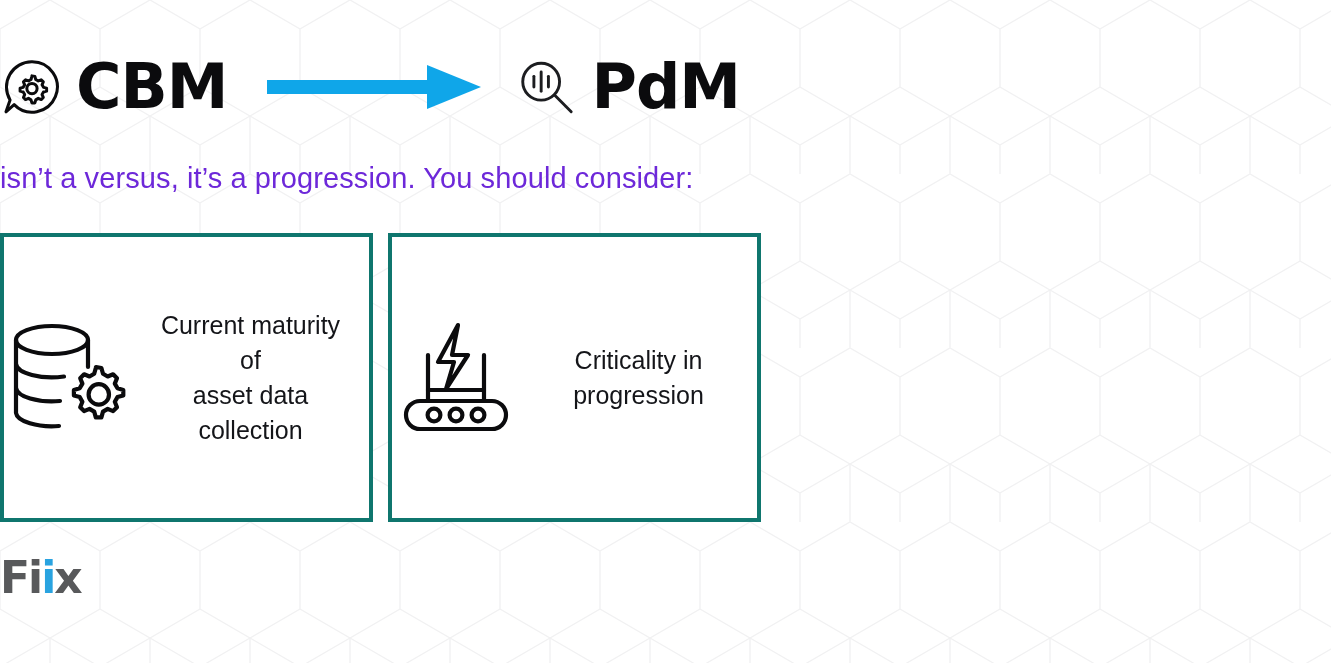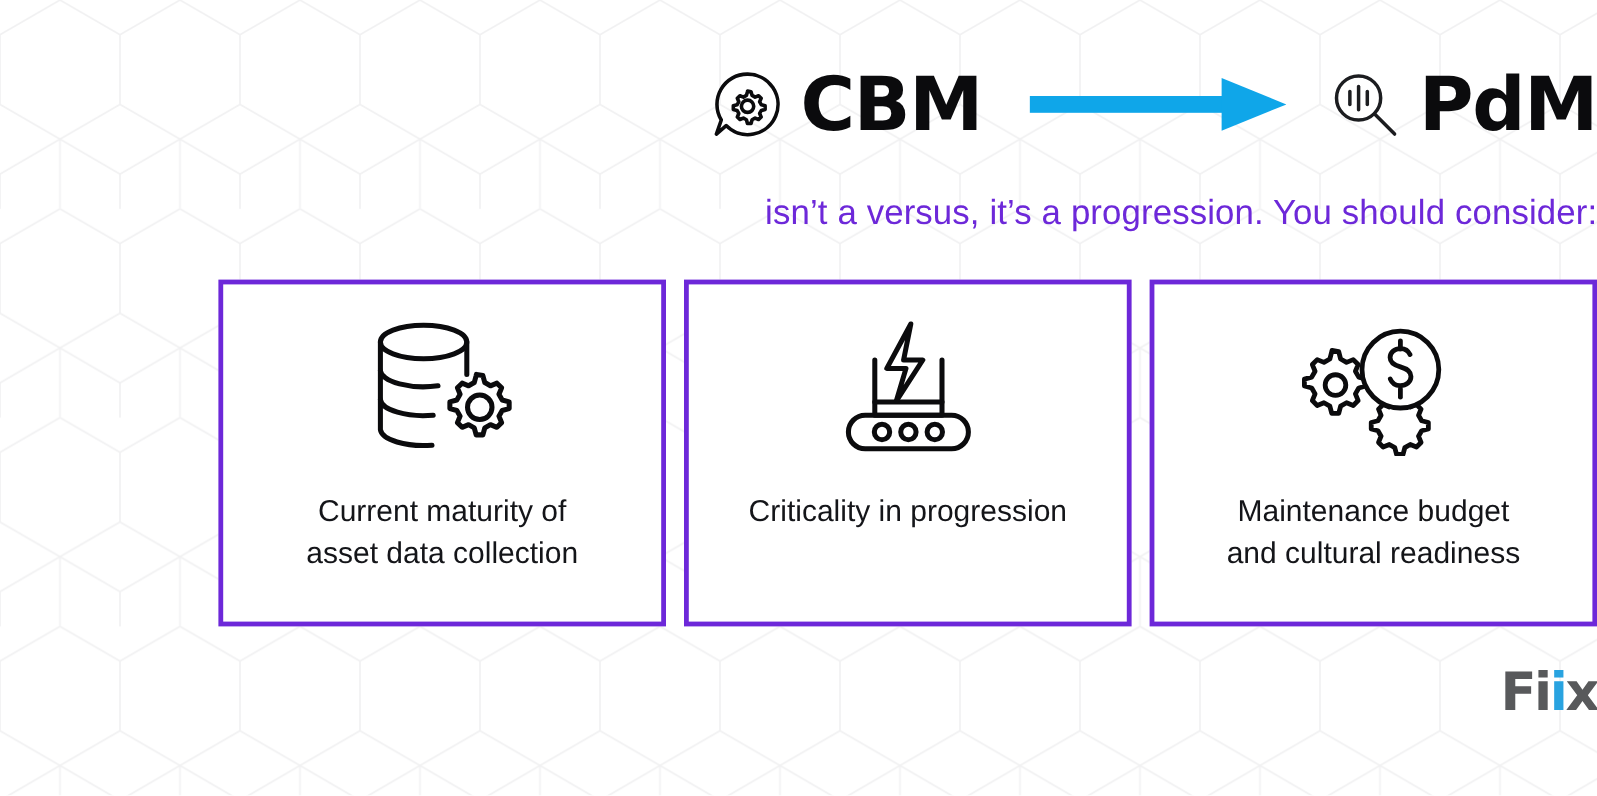--- a/index.html
+++ b/index.html
@@ -23,21 +23,21 @@
     pointer-events: none;
   }
 
   #page-root {
     position: relative;
     z-index: 1;
     width: 1331px;
     height: 663px;
     display: flex;
     flex-direction: column;
-    align-items: flex-end;
+    align-items: flex-start;
     border-radius: 23px;
   }
 
   
   .headline-row {
     margin-top: 46px;
     height: 82px;
     display: flex;
     align-items: center;
     justify-content: center;
@@ -80,25 +80,25 @@
 
   
   .cards-row {
     margin-top: 38px;
     display: flex;
     gap: 15px;
   }
   .card {
     width: 373px;
     height: 289px;
-    border: 4px solid #6d28d9;
+    border: 4px solid #0f766e;
     background: #ffffff;
     box-sizing: border-box;
     display: flex;
-    flex-direction: column;
+    flex-direction: row;
     align-items: center;
   }
   .card-icon-slot {
     height: 172px;
     display: flex;
     align-items: center;
     justify-content: center;
   }
   .card-icon {
     display: block;
@@ -226,42 +226,20 @@
             <circle cx="64" cy="96" r="6.4"></circle>
             <circle cx="86" cy="96" r="6.4"></circle>
           </g>
         </svg>
       </div>
       <div class="card-label">
         <div>Criticality in progression</div>
       </div>
     </div>
 
-    <div class="card">
-      <div class="card-icon-slot">
-        <svg class="card-icon" width="134" height="114" viewBox="0 0 134 114" xmlns="http://www.w3.org/2000/svg">
-          <g fill="none" stroke="#0b0b0d" stroke-width="4" stroke-linecap="round" stroke-linejoin="round">
-
-            <path d="M86 64 l5.2 1.0 1.5 5.6 4.5 2.6 5.2 -2.1 3.8 3.8 -2.1 5.2 2.6 4.5 5.6 1.5 0 5.4 -5.6 1.5 -2.6 4.5 2.1 5.2 -3.8 3.8 -5.2 -2.1 -4.5 2.6 -1.5 5.6 -5.4 0 -1.5 -5.6 -4.5 -2.6 -5.2 2.1 -3.8 -3.8 2.1 -5.2 -2.6 -4.5 -5.6 -1.5 0 -5.4 5.6 -1.5 2.6 -4.5 -2.1 -5.2 3.8 -3.8 5.2 2.1 4.5 -2.6 1.5 -5.6 Z"></path>
-
-            <path d="M32 26 l5.6 1.1 1.6 6.1 4.9 2.8 5.6 -2.3 4.1 4.1 -2.3 5.6 2.8 4.9 6.1 1.6 0 5.8 -6.1 1.6 -2.8 4.9 2.3 5.6 -4.1 4.1 -5.6 -2.3 -4.9 2.8 -1.6 6.1 -5.8 0 -1.6 -6.1 -4.9 -2.8 -5.6 2.3 -4.1 -4.1 2.3 -5.6 -2.8 -4.9 -6.1 -1.6 0 -5.8 6.1 -1.6 2.8 -4.9 -2.3 -5.6 4.1 -4.1 5.6 2.3 4.9 -2.8 1.6 -6.1 Z"></path>
-            <circle cx="34.9" cy="54.9" r="8.6"></circle>
-
-            <circle cx="89" cy="42" r="32" fill="#ffffff"></circle>
-            <path d="M97 29.5 a8.5 8.5 0 0 0 -8 -5 c-4.8 0 -8.6 3 -8.6 7.4 c0 4.4 3.6 6.4 8.6 7.8 c5 1.4 8.8 3.4 8.8 8 c0 4.6 -4 7.6 -8.8 7.6 a8.8 8.8 0 0 1 -8.4 -5.4"></path>
-            <line x1="89" y1="18" x2="89" y2="25"></line>
-            <line x1="89" y1="58" x2="89" y2="65"></line>
-          </g>
-        </svg>
-      </div>
-      <div class="card-label">
-        <div>Maintenance budget</div>
-        <div>and cultural readiness</div>
-      </div>
-    </div>
 
   </div>
 
   <div class="footer-logo">
     <span class="logo-f">F</span>
     <span class="logo-i1">i</span>
     <span class="logo-i2">i</span>
     <span class="logo-x">x</span>
   </div>
 

